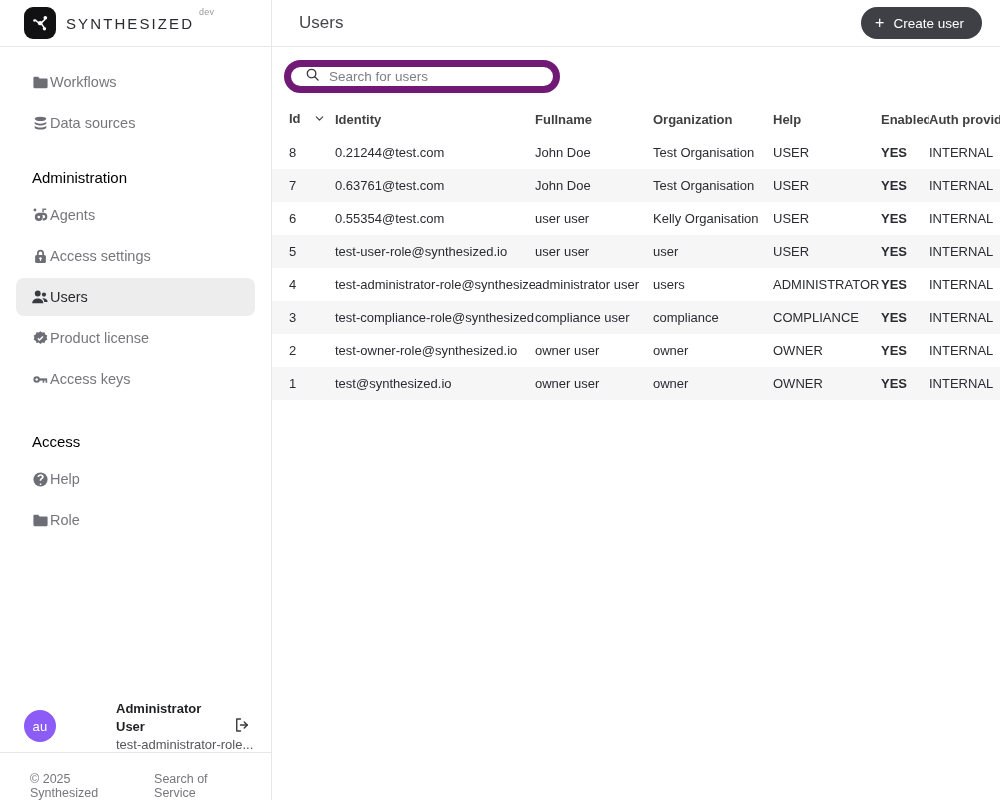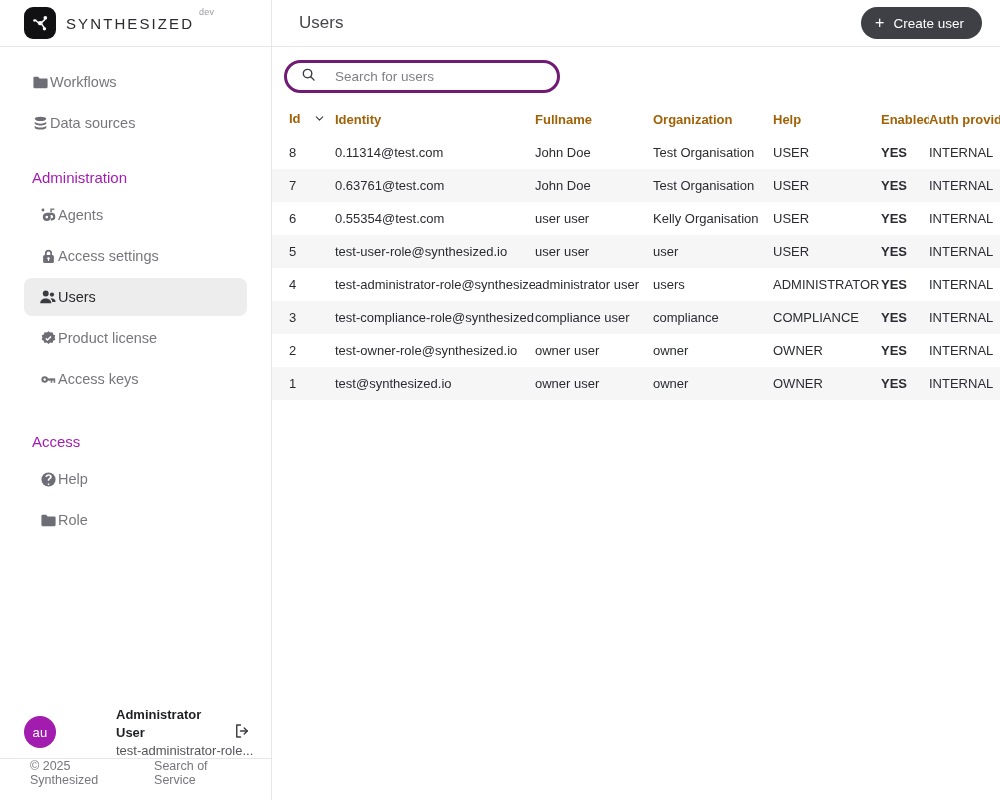--- a/index.html
+++ b/index.html
@@ -49,51 +49,51 @@
     height: 38px; padding: 0 14px; border-radius: 8px;
     color: #76767d; font-size: 14.5px; cursor: pointer;
     margin-bottom: 3px;
   }
   .nav-item .ico { width: 20px; height: 20px; flex: 0 0 20px; display:flex; align-items:center; justify-content:center; }
   .nav-item .ico svg { display: block; }
   .nav-item.active { background: #ededee; color: #2a2b2f; }
   .nav-item.active .ico svg { fill: #3a3b40; }
 
   .section-title {
-    font-size: 15px; color: #a21caf; font-weight: 400;
+    font-size: 15px; color: #000000; font-weight: 400;
     padding: 0 0 10px 32px;
   }
-  .nav-group { padding: 0 24px; }
+  .nav-group { padding: 0 16px; }
 
   .admin-block { margin-top: 24px; }
   .support-block { margin-top: 32px; }
 
   .spacer { flex: 1 1 auto; }
 
   .profile {
     display: flex; align-items: center; gap: 12px;
     padding: 0 18px 0 24px; height: 52px;
   }
   .avatar {
     width: 32px; height: 32px; flex: 0 0 32px; border-radius: 50%;
-    background: #a21caf; color: #fff;
+    background: #8b5cf6; color: #fff;
     display: flex; align-items: center; justify-content: center;
     font-size: 13px; letter-spacing: .3px;
   }
   .profile-text { flex: 1 1 auto; min-width: 0; margin-left: 48px; }
   .profile-name { font-size: 13px; font-weight: 700; color: #1f2023; line-height: 16px; }
   .profile-sub {
     font-size: 13px; color: #55565c; line-height: 18px;
     white-space: nowrap; overflow: hidden; text-overflow: ellipsis; max-width: 140px;
   }
   .logout-btn { width: 20px; height: 20px; flex: 0 0 20px; cursor: pointer; }
 
   .footer {
     border-top: 1px solid #e7e7e9;
-    height: 42px; display: flex; align-items: flex-start; gap: 14px;
+    height: 48px; display: flex; align-items: flex-end; gap: 14px;
     padding: 0 20px 0 30px;
     font-size: 12.5px; color: #76767d;
   }
   .footer a { color: #76767d; text-decoration: none; cursor: pointer; }
 
   
   .main { flex: 1 1 auto; height: 800px; display: flex; flex-direction: column; min-width: 0; }
   .topbar {
     height: 47px; flex: 0 0 47px;
     border-bottom: 1px solid #e7e7e9;
@@ -107,36 +107,36 @@
     border: none; border-radius: 18px;
     height: 32px; padding: 0 18px 0 14px;
     font-size: 13.5px; font-family: inherit; cursor: pointer;
     margin-right: 18px;
   }
   .btn-plus { font-size: 16px; line-height: 1; margin-top: -1px; }
 
   .searchbar { padding: 13px 0 12px 12px; }
   .search-wrap {
     width: 276px; height: 33px;
-    border: 3px solid #701a75; border-radius: 17px;
-    display: flex; align-items: center; gap: 19px;
+    border: 7px solid #701a75; border-radius: 17px;
+    display: flex; align-items: center; gap: 9px;
     padding: 0 14px;
   }
   .search-input {
     border: none; outline: none; background: transparent;
     font-family: inherit; font-size: 13.5px; color: #1f2023;
     width: 100%; height: 100%;
   }
   .search-input::placeholder { color: #7e7f86; }
 
   
   .table-area { flex: 1 1 auto; overflow: hidden; }
   table.users { width: 900px; border-collapse: collapse; table-layout: fixed; }
   table.users th {
-    font-size: 13px; font-weight: 700; color: #a16207;
+    font-size: 13px; font-weight: 700; color: #404040;
     text-align: left; padding: 6px 8px 9px 0; vertical-align: bottom;
     white-space: nowrap; overflow: hidden;
   }
   table.users td {
     font-size: 13px; color: #2b2c31; padding: 9px 8px 9px 0;
     white-space: nowrap; overflow: hidden; text-overflow: clip;
   }
   table.users tbody tr:nth-child(even) { background: #f6f6f7; }
   td.bold, th.bold { font-weight: 700; }
   .col-pad-l { padding-left: 17px !important; }
@@ -351,21 +351,21 @@
             <th>Fullname</th>
             <th>Organization</th>
             <th>Help</th>
             <th>Enabled</th>
             <th>Auth provider</th>
           </tr>
         </thead>
         <tbody id="users-tbody">
             <tr>
               <td class="col-pad-l">8</td>
-              <td>0.11314@test.com</td>
+              <td>0.21244@test.com</td>
               <td>John Doe</td>
               <td>Test Organisation</td>
               <td>USER</td>
               <td class="bold">YES</td>
               <td>INTERNAL</td>
             </tr>
             <tr>
               <td class="col-pad-l">7</td>
               <td>0.63761@test.com</td>
               <td>John Doe</td>

